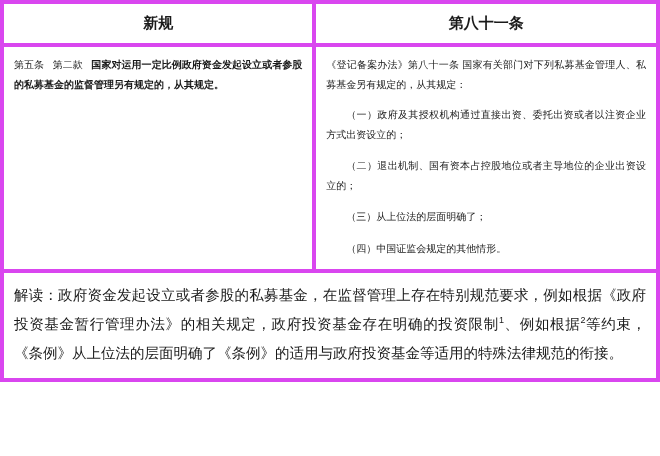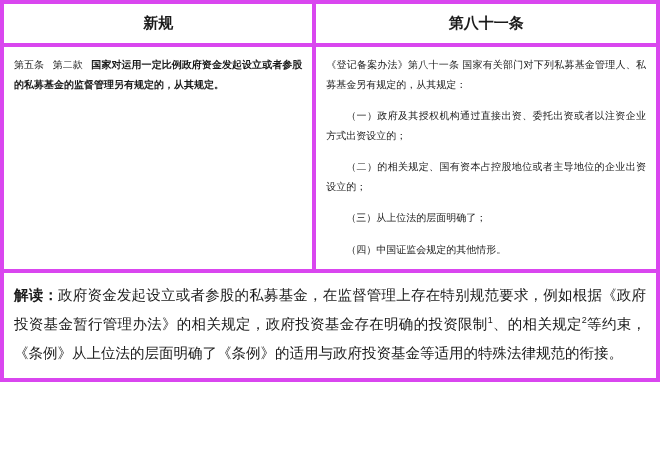--- a/index.html
+++ b/index.html
@@ -40,39 +40,39 @@
   .col-left { width: 47.6%; }
   .col-right { width: 52.4%; }
 
   .p {
     margin: 0 0 12px 0;
     font-size: 10px;
     line-height: 1.95;
     text-align: justify;
   }
   .p:last-child { margin-bottom: 0; }
-  .indent { text-indent: 2em; }
+  .indent { text-indent: 2em; font-family: Liberation Mono, monospace; }
 
   .newrule-body {
     font-size: 10px;
     line-height: 1.95;
     text-align: justify;
   }
   .newrule-body .lead { font-weight: normal; }
   .newrule-body .emph { font-weight: bold; }
 
   .analysis-cell {
     padding: 11px 12px 12px 12px;
   }
   .analysis-text {
     font-size: 14.5px;
     line-height: 2.0;
     text-align: justify;
   }
-  .analysis-text .label { font-weight: bold; }
+  .analysis-text .label { font-weight: normal; }
   sup {
     font-size: 9px;
     vertical-align: super;
     line-height: 0;
   }
   .sp { display: inline-block; width: 0.85em; }
 </style>
 </head>
 <body>
 
@@ -91,25 +91,25 @@
     <tbody>
       <tr>
         <td>
           <div class="newrule-body">
             <span class="lead">第五条</span><span class="sp"></span><span class="lead">第二款</span><span class="sp"></span><span class="emph">国家对运用一定比例政府资金发起设立或者参股的私募基金的监督管理另有规定的，从其规定。</span>
           </div>
         </td>
         <td>
           <p class="p">《登记备案办法》第八十一条  国家有关部门对下列私募基金管理人、私募基金另有规定的，从其规定：</p>
           <p class="p indent">（一）政府及其授权机构通过直接出资、委托出资或者以注资企业方式出资设立的；</p>
-          <p class="p indent">（二）的相关规定、国有资本占控股地位或者主导地位的企业出资设立的；</p>
+          <p class="p indent">（二）退出机制、国有资本占控股地位或者主导地位的企业出资设立的；</p>
           <p class="p indent">（三）从上位法的层面明确了；</p>
           <p class="p indent">（四）中国证监会规定的其他情形。</p>
         </td>
       </tr>
       <tr>
         <td class="analysis-cell" colspan="2">
-          <div class="analysis-text"><span class="label">解读：</span><span>政府资金发起设立或者参股的私募基金，在监督管理上存在特别规范要求，例如根据《政府投资基金暂行管理办法》的相关规定，政府投资基金存在明确的投资限制</span><sup>1</sup><span>、的相关规定</span><sup>2</sup><span>等约束，《条例》从上位法的层面明确了《条例》的适用与政府投资基金等适用的特殊法律规范的衔接。</span></div>
+          <div class="analysis-text"><span class="label">解读：</span><span>政府资金发起设立或者参股的私募基金，在监督管理上存在特别规范要求，例如根据《政府投资基金暂行管理办法》的相关规定，政府投资基金存在明确的投资限制</span><sup>1</sup><span>、例如根据</span><sup>2</sup><span>等约束，《条例》从上位法的层面明确了《条例》的适用与政府投资基金等适用的特殊法律规范的衔接。</span></div>
         </td>
       </tr>
     </tbody>
   </table>
 </div>
 
 </body></html>

